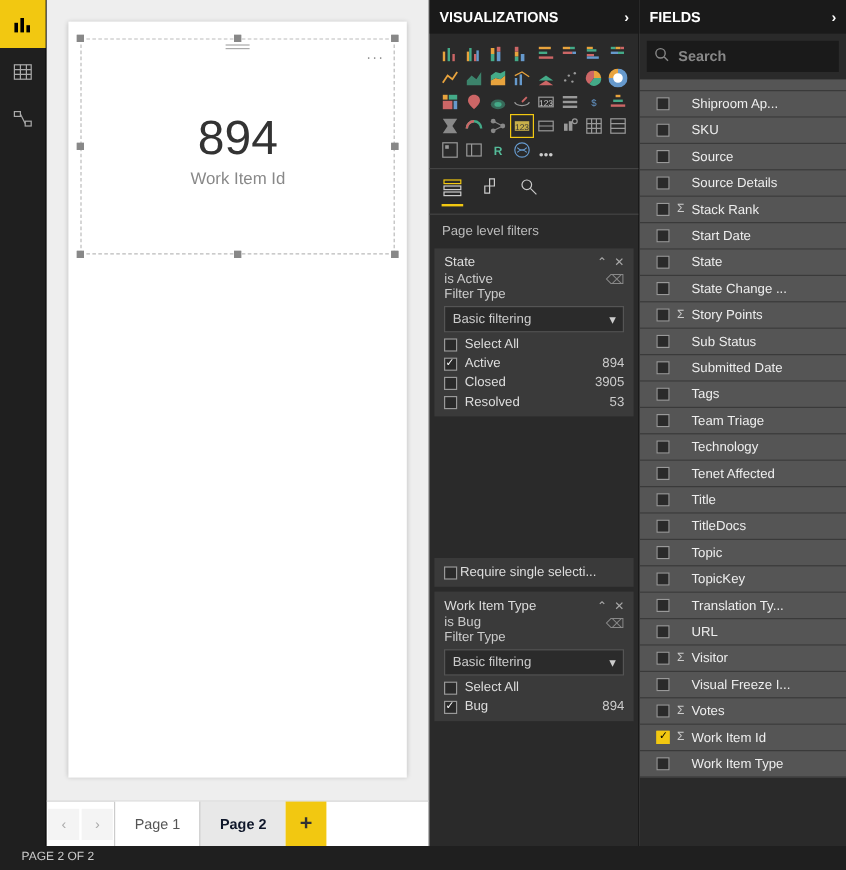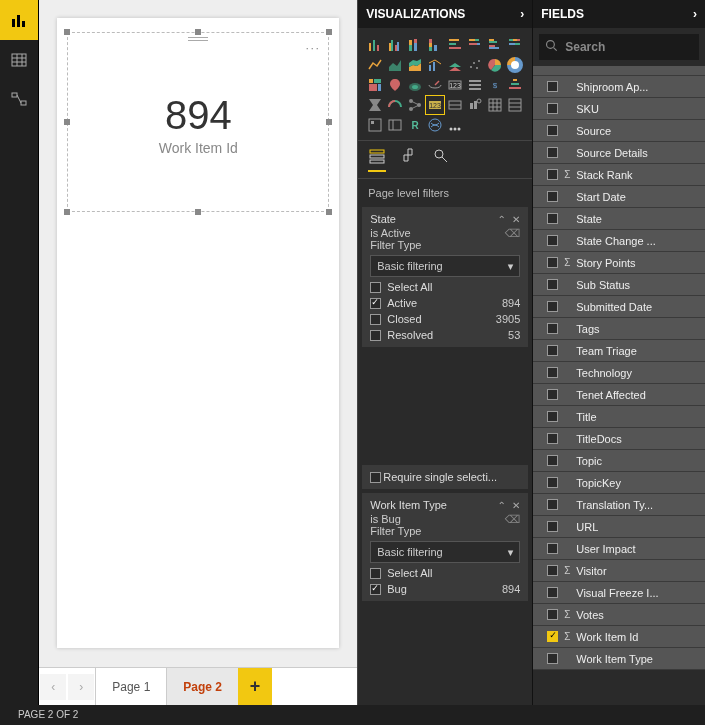--- a/index.html
+++ b/index.html
@@ -118,21 +118,21 @@
   }
   .page-tab {
     padding: 0 16px;
     height:38px;line-height:38px;
     color:#555; background:#fff;
     border-left:1px solid #ccc;
   }
   .page-tab.active {
     background:#e8e8e8;
     font-weight:600;
-    color:#c2410c;
+    color:#0f172a;
   }
   .add-page {
     width:34px;height:38px;
     background:#f2c811;
     color:#333;
     display:flex;align-items:center;justify-content:center;
     font-size:18px;font-weight:bold;
   }
   
   .status-bar {
@@ -801,25 +801,20 @@
           <span class="sigma"></span>
           <span class="field-name">Translation Ty...</span>
         </div>
         <div class="field-row">
           <span class="field-check"></span>
           <span class="sigma"></span>
           <span class="field-name">URL</span>
         </div>
         <div class="field-row">
           <span class="field-check"></span>
-          <span class="sigma"></span>
-          <span class="field-name">User Impact</span>
-        </div>
-        <div class="field-row">
-          <span class="field-check"></span>
           <span class="sigma">Σ</span>
           <span class="field-name">Visitor</span>
         </div>
         <div class="field-row">
           <span class="field-check"></span>
           <span class="sigma"></span>
           <span class="field-name">Visual Freeze I...</span>
         </div>
         <div class="field-row">
           <span class="field-check"></span>

